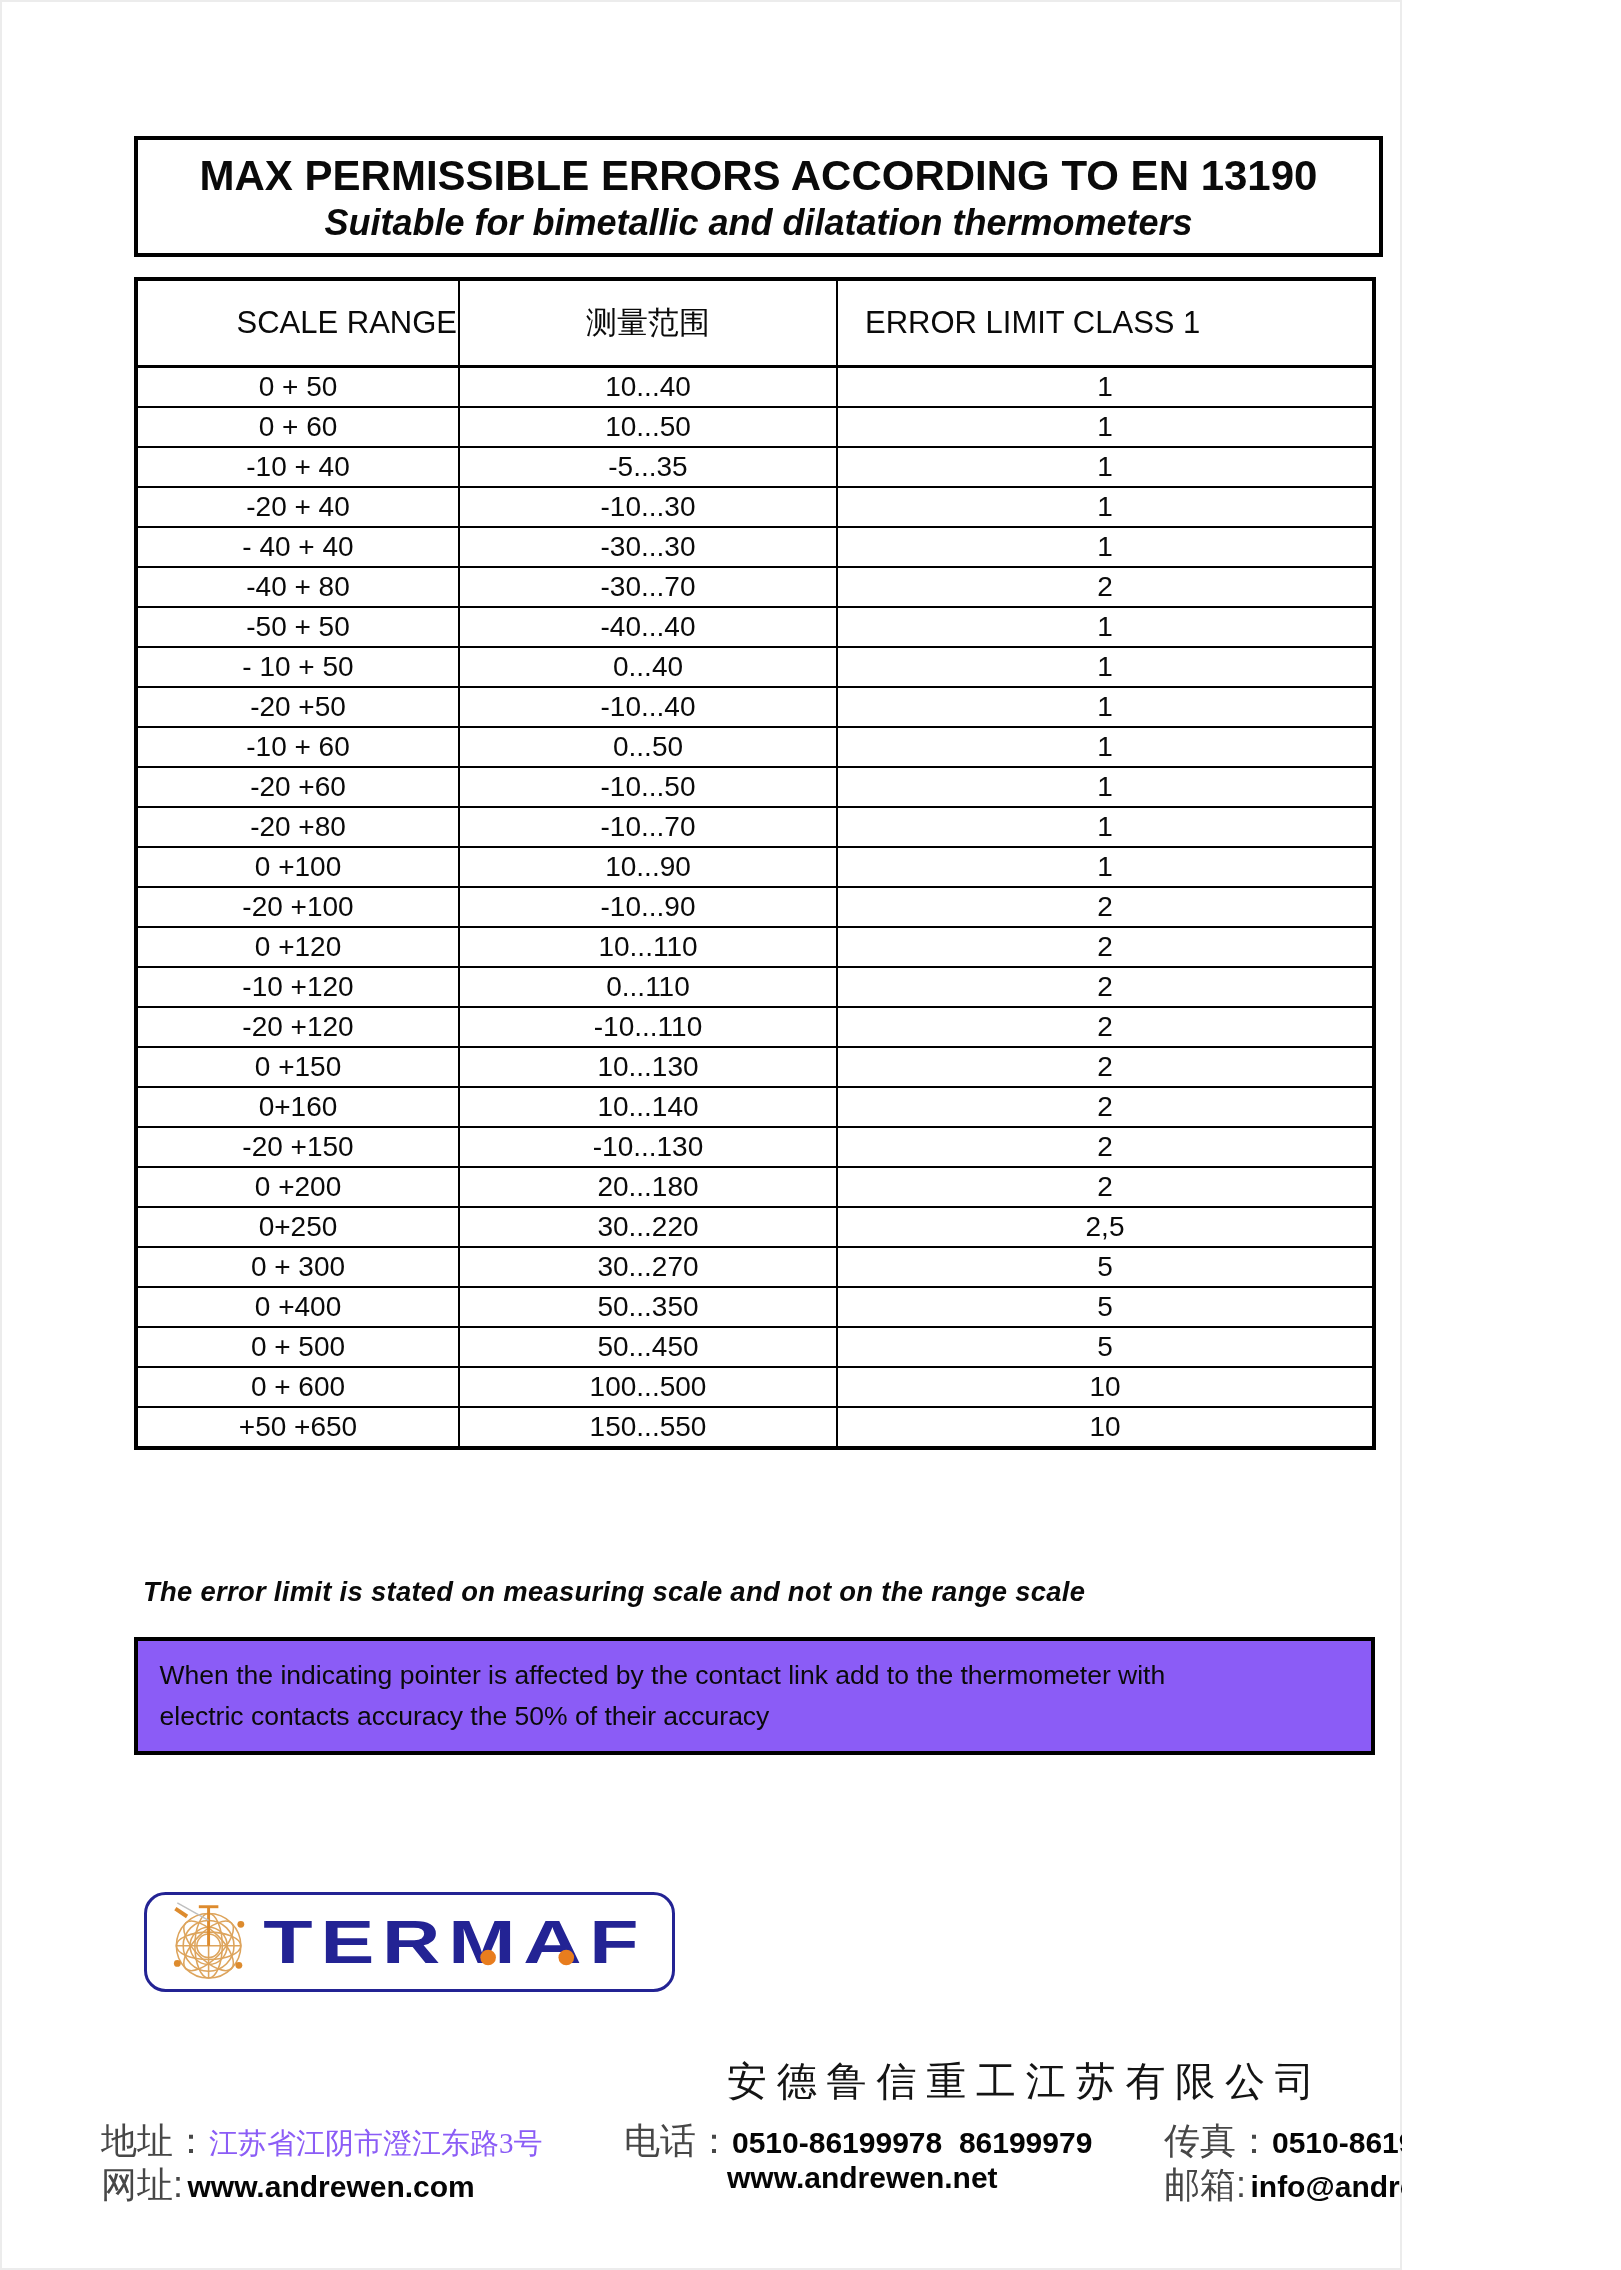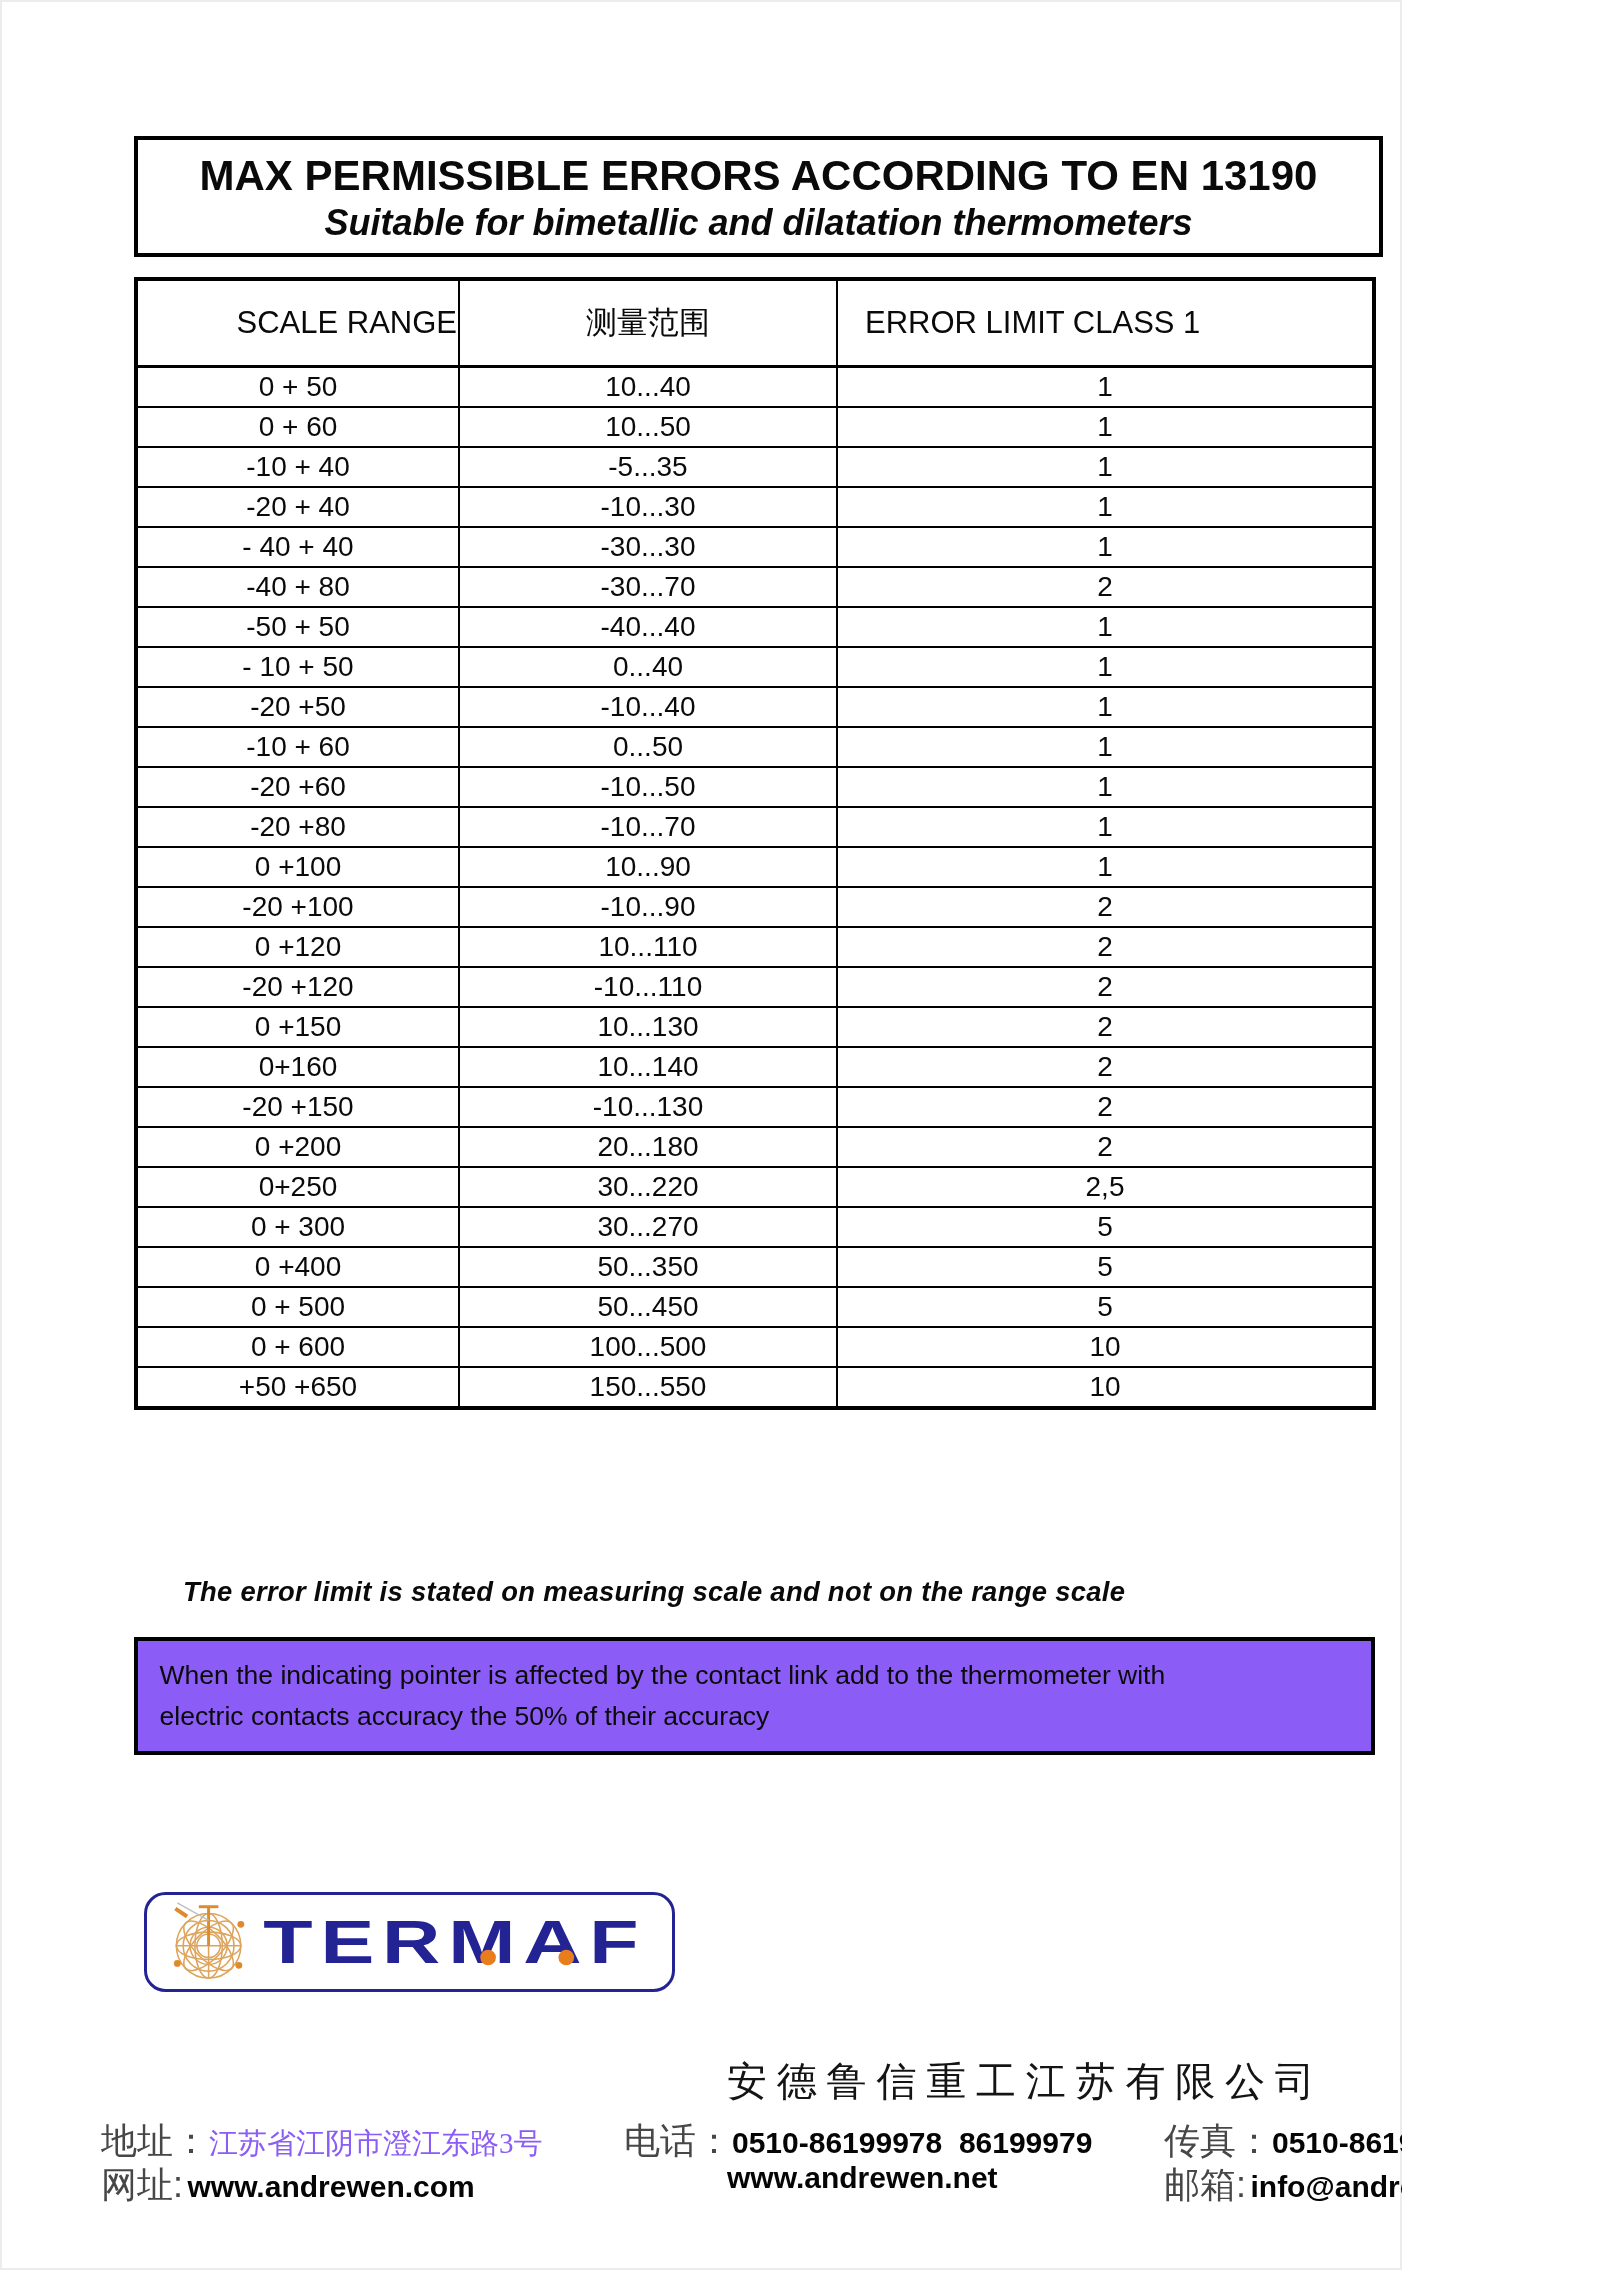--- a/index.html
+++ b/index.html
@@ -50,21 +50,20 @@
   .col-range{ width:378px; }
   .col-error{ width:537px; }
   th.h-scale{ text-align:right; }
   th.h-range{ text-align:center; font-family:"Liberation Sans", sans-serif; }
   th.h-error{ text-align:left; padding-left:27px; }
   
   .scale-note{
     position:absolute; left:143px; top:1576px;
     font-size:27.4px; font-weight:bold; font-style:italic;
     letter-spacing:0.3px;
-    margin-left:40px;
   }
   .note-box{
     position:absolute; left:134px; top:1637px; width:1241px; height:118px;
     border:4.9px solid #000; background:#8b5cf6;
     padding:13.7px 0 0 21.6px; box-sizing:border-box;
     font-size:26.5px; line-height:1.55;
   }
   
   .logo-box{
     position:absolute; left:144px; top:1892px; width:525px; height:94px;
@@ -176,20 +175,25 @@
           <td>1</td>
         </tr>
         <tr>
           <td>-20 +100</td>
           <td>-10...90</td>
           <td>2</td>
         </tr>
         <tr>
           <td>0 +120</td>
           <td>10...110</td>
+          <td>2</td>
+        </tr>
+        <tr>
+          <td>-10 +120</td>
+          <td>0...110</td>
           <td>2</td>
         </tr>
         <tr>
           <td>-20 +120</td>
           <td>-10...110</td>
           <td>2</td>
         </tr>
         <tr>
           <td>0 +150</td>
           <td>10...130</td>

